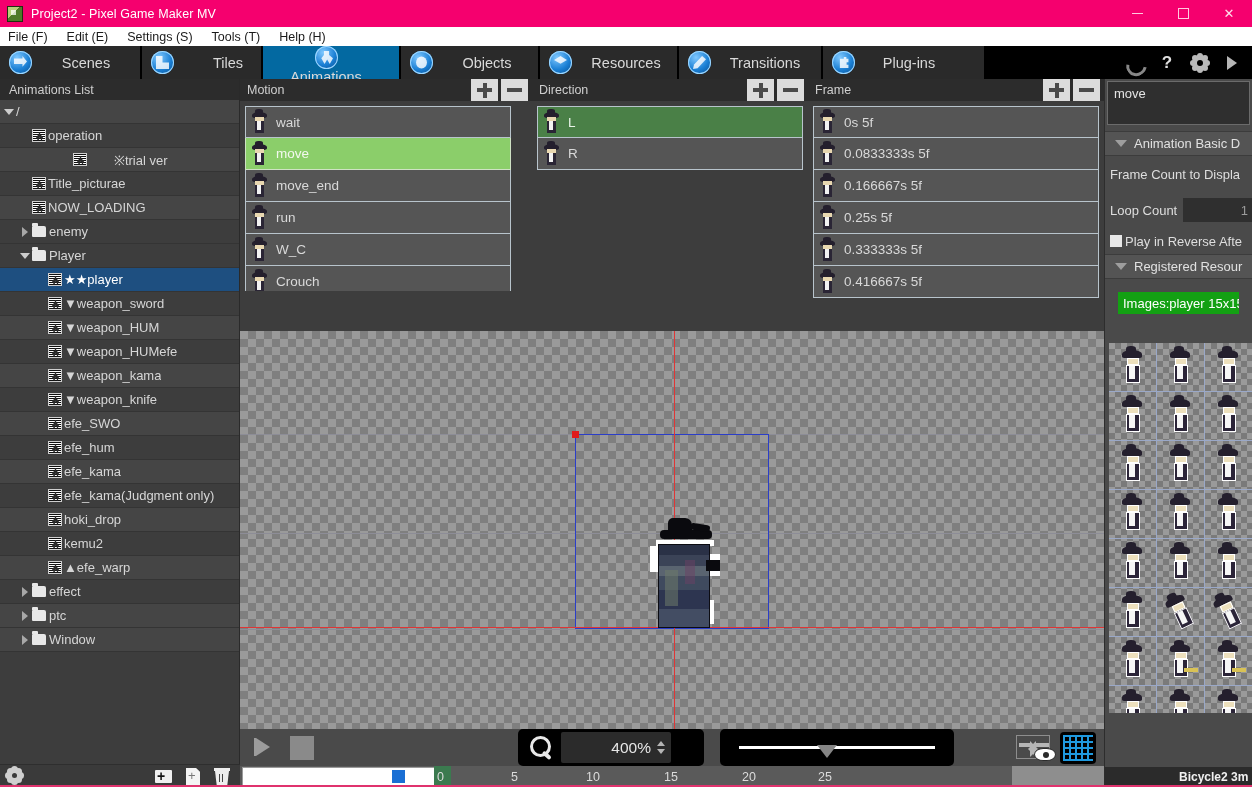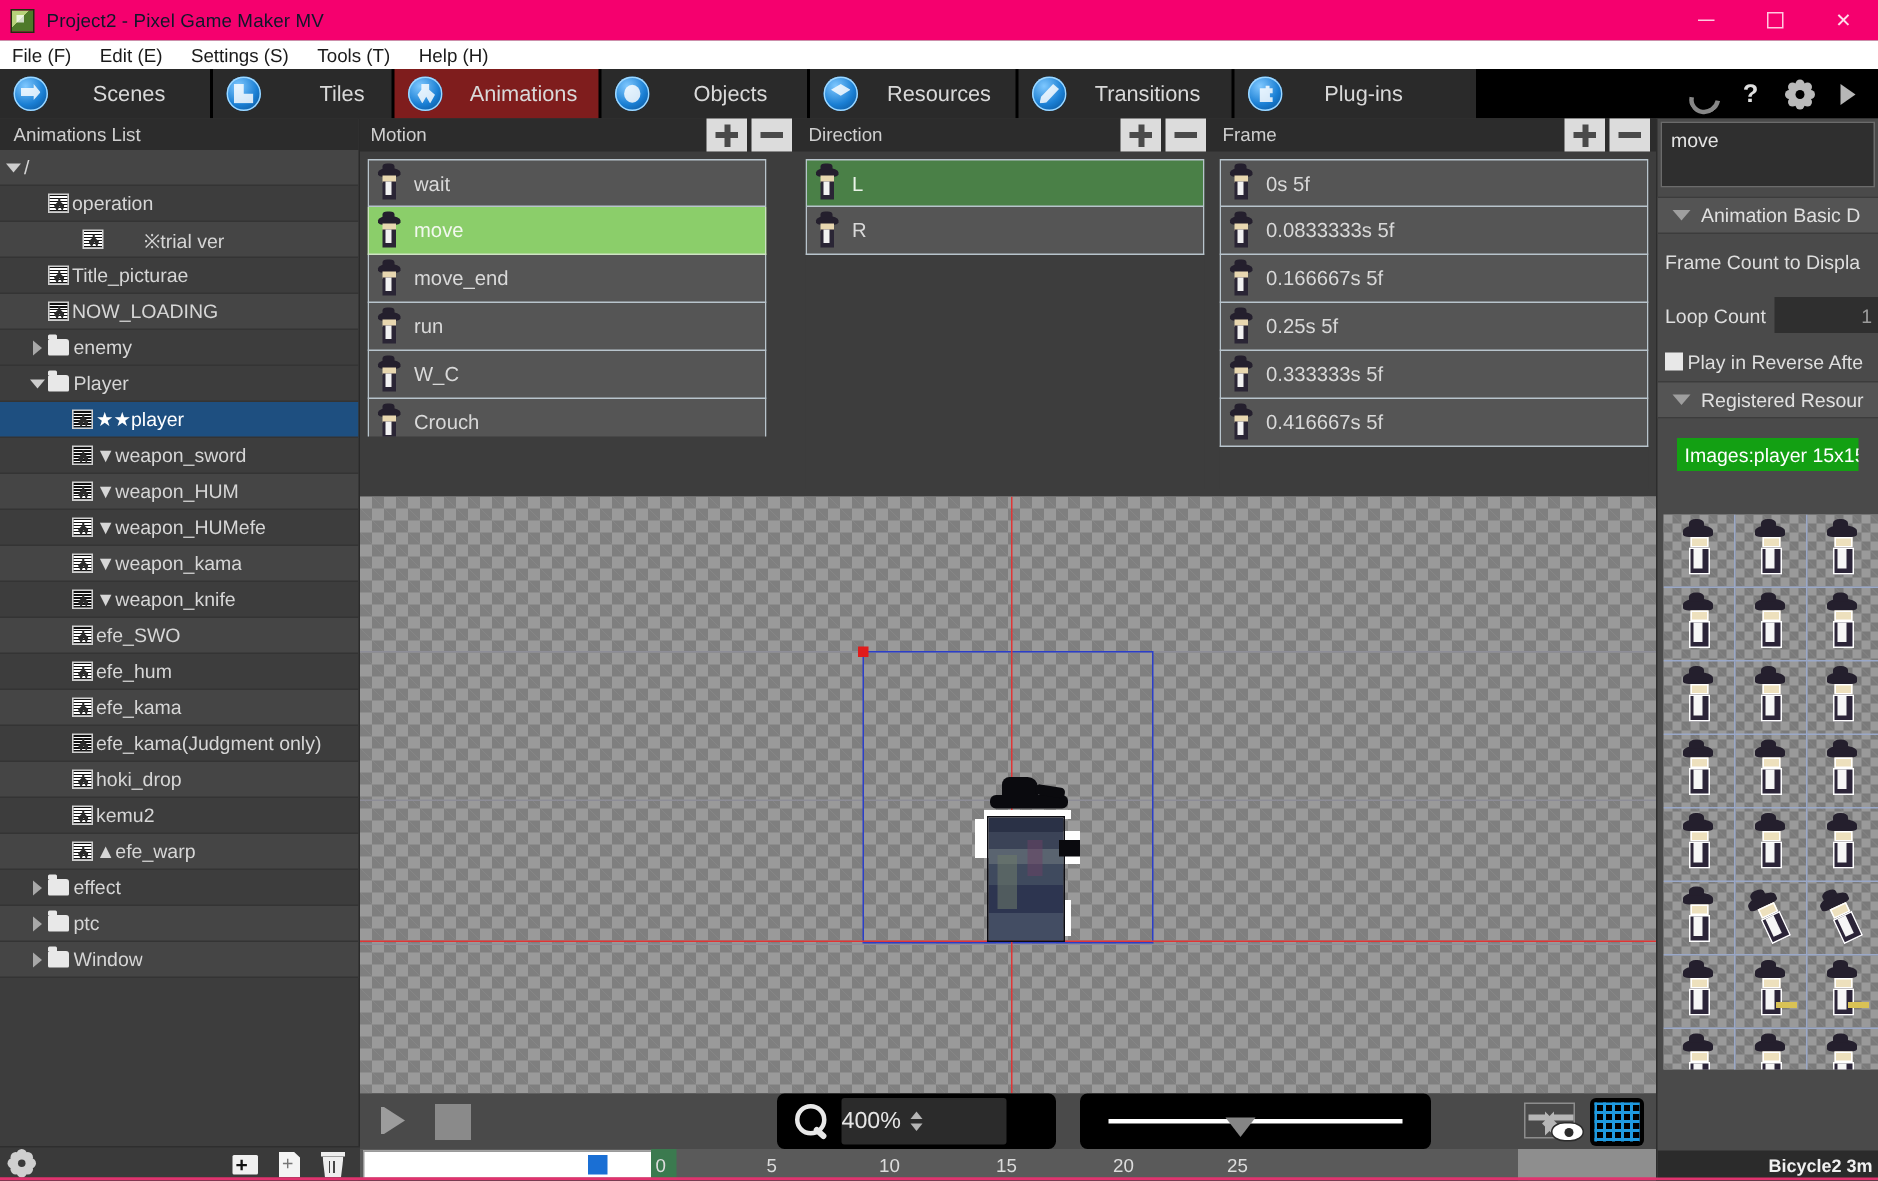--- a/index.html
+++ b/index.html
@@ -22,21 +22,21 @@
   }
   #titlebar .app-icon {
     width: 16px; height: 16px; margin-left: 7px; margin-right: 8px;
     background: linear-gradient(135deg,#b7d27a 0 40%, #4f7a2a 40% 100%);
     border: 1px solid #20300f; position: relative; flex: none;
   }
   #titlebar .app-icon::after {
     content:""; position:absolute; left:3px; top:3px; width:5px; height:5px;
     background:#ffffff; opacity:.75;
   }
-  #title-text { color: #0f172a; font-size: 12.5px; letter-spacing: .1px; }
+  #title-text { color: #ffffff; font-size: 12.5px; letter-spacing: .1px; }
   #winbtns { margin-left: auto; display: flex; height: 27px; }
   #winbtns .wb {
     width: 46px; height: 27px; display: flex; align-items: center; justify-content: center;
     color: #ffd7e8; font-size: 13px;
   }
   #winbtns .wb.close { color: #ffdcea; }
   .wb .glyph-min { width: 11px; height: 1px; background: #ffc9df; display:block; }
   .wb .glyph-max { width: 11px; height: 11px; border: 1px solid #ffc9df; display:block; }
 
   
@@ -72,21 +72,21 @@
   .tb-tab .tb-ico.ic-scenes::after { clip-path: polygon(0 20%,65% 20%,65% 0,100% 42%,65% 82%,65% 62%,0 62%); }
   .tb-tab .tb-ico.ic-tiles::after { clip-path: polygon(0 0,50% 0,50% 50%,100% 50%,100% 100%,0 100%); background:#ffffff; }
   .tb-tab .tb-ico.ic-anim::after { clip-path: polygon(30% 0,70% 0,70% 30%,100% 55%,75% 100%,55% 65%,35% 100%,10% 55%,30% 30%); }
   .tb-tab .tb-ico.ic-objects::after { clip-path: ellipse(42% 46% at 50% 50%); }
   .tb-tab .tb-ico.ic-res::after { clip-path: polygon(50% 0,100% 30%,50% 60%,0 30%); }
   .tb-tab .tb-ico.ic-trans::after { clip-path: polygon(70% 0,100% 25%,35% 95%,0 100%,8% 65%); }
   .tb-tab .tb-ico.ic-plug::after { clip-path: polygon(22% 22%,52% 22%,52% 8%,72% 8%,72% 22%,88% 22%,88% 48%,74% 48%,74% 68%,88% 68%,88% 92%,22% 92%); }
   .tb-tab .tb-label {
     color: #d9d9d9; font-size: 14.5px; text-align: center; min-width: 92px;
   }
-  .tb-tab.active { background: #7f1d1d; }
+  .tb-tab.active { background: #0369a1; flex-direction: column; }
   #tb-right { margin-left: auto; display: flex; align-items: center; padding-right: 9px; gap: 13px; }
   #tb-right .tbi { width: 20px; height: 20px; position: relative; opacity: .88; }
   .tbi.undo-ico::before {
     content:""; position:absolute; left:2px; top:3px; width:15px; height:14px;
     border: 3px solid #9a9a9a; border-radius: 50%; border-right-color: transparent; border-top-color: transparent;
     transform: rotate(-35deg);
   }
   .tbi.help-ico { color:#ffffff; font-size:17px; font-weight:bold; text-align:center; line-height:20px; }
   .tbi.gear-ico::before {
     content:""; position:absolute; left:2px; top:2px; width:16px; height:16px; border-radius:50%;
@@ -283,21 +283,21 @@
   .mag-icon { width:26px; height:26px; position:relative; margin:0 7px 0 10px; }
   .mag-icon::before {
     content:""; position:absolute; left:2px; top:1px; width:15px; height:15px;
     border:3px solid #e8e8e8; border-radius:50%;
   }
   .mag-icon::after {
     content:""; position:absolute; left:15px; top:15px; width:10px; height:4px;
     background:#e8e8e8; transform:rotate(42deg); transform-origin: left center; border-radius:2px;
   }
   .spin-field {
-    height:31px; background:#2b2b2b; display:flex; align-items:center; 
+    height:31px; background:#2b2b2b; display:flex; align-items:center; justify-content:flex-end;
     color:#e6e6e6; font-size:15.5px; padding-right:4px; border-radius:2px;
   }
   .spin-arrows { width:12px; height:26px; display:flex; flex-direction:column; justify-content:center; align-items:center; gap:3px; margin-left:4px; }
   .spin-arrows .sa-up { width:0;height:0;border-left:4px solid transparent;border-right:4px solid transparent;border-bottom:5px solid #b5b5b5; }
   .spin-arrows .sa-dn { width:0;height:0;border-left:4px solid transparent;border-right:4px solid transparent;border-top:5px solid #b5b5b5; }
   .slider-wrap { position:relative; width:196px; height:37px; }
   .slider-wrap .track { position:absolute; left:0; top:17px; width:196px; height:3px; background:#ffffff; }
   .slider-wrap .knob {
     position:absolute; top:16px; width:0;height:0;
     border-left:10px solid transparent; border-right:10px solid transparent; border-top:13px solid #858585;
@@ -478,21 +478,21 @@
           <span class="tw">
             <span class="arrow-down"></span>
           </span>
           <span class="tlabel">/</span>
         </div>
         <div class="tnode row-b" style="padding-left: 18px;">
           <span class="tw"></span>
           <span class="aicon"></span>
           <span class="tlabel">operation</span>
         </div>
-        <div class="tnode row-a" style="padding-left: 16px; gap: 25px;">
+        <div class="tnode row-a" style="padding-left: 34px; gap: 25px;">
           <span class="tw"></span>
           <span class="aicon"></span>
           <span class="tlabel">※trial ver</span>
         </div>
         <div class="tnode row-b" style="padding-left: 18px;">
           <span class="tw"></span>
           <span class="aicon"></span>
           <span class="tlabel">Title_picturae</span>
         </div>
         <div class="tnode row-a" style="padding-left: 18px;">

